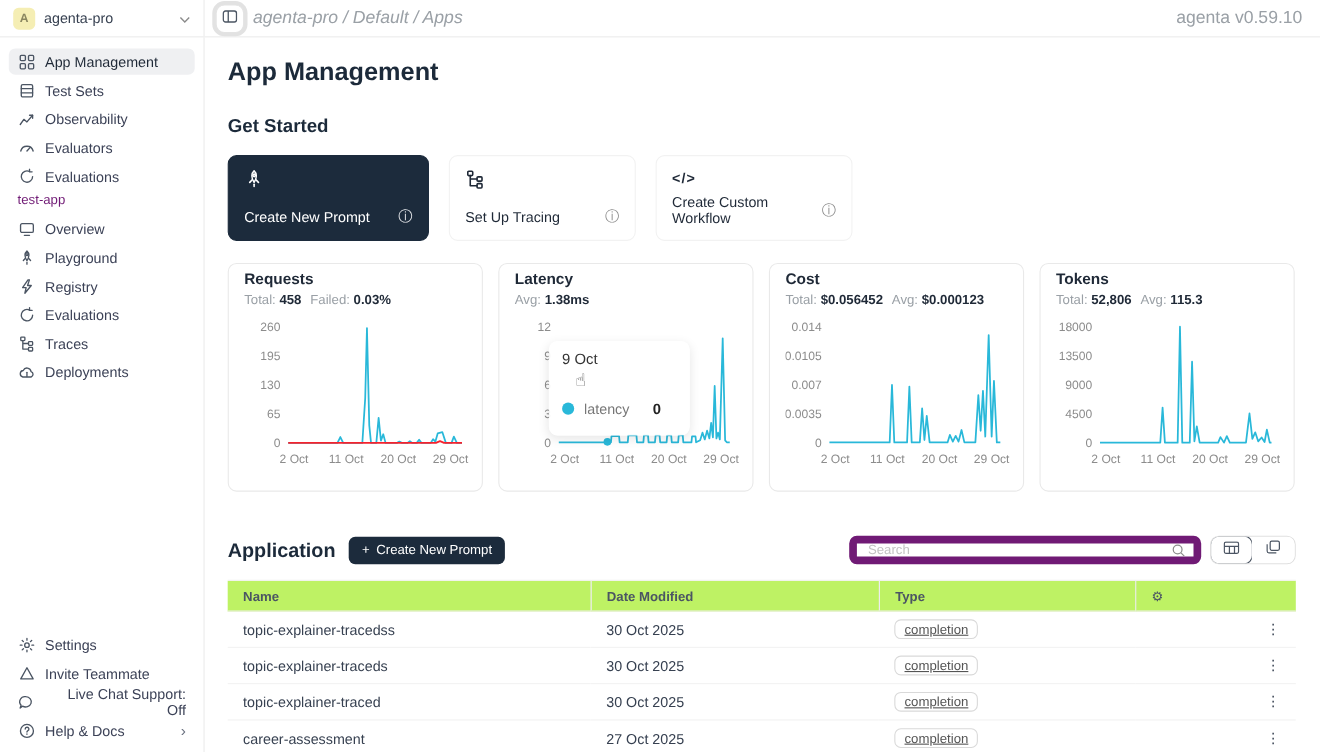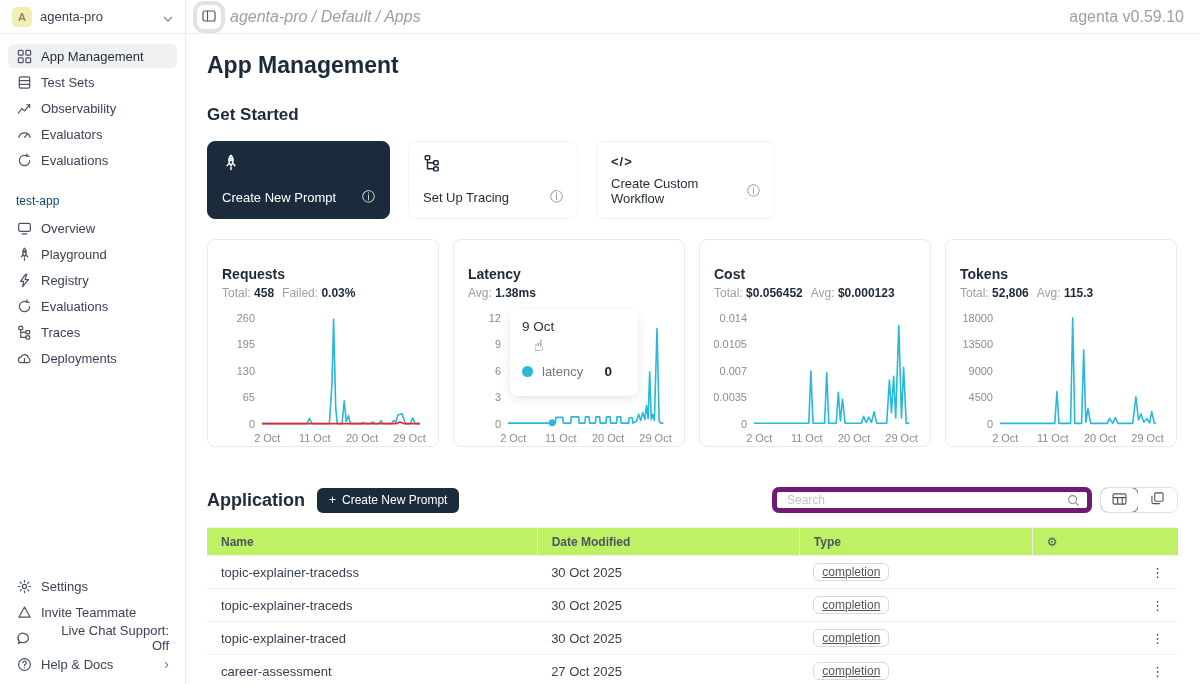--- a/index.html
+++ b/index.html
@@ -16,62 +16,62 @@
   .crumb { font-size:16px; color:#9aa0a6; margin-left:8px;font-style:italic; }
   .version { margin-left:auto; font-size:16px; color:#9aa0a6; padding-right:16px; }
 
   
   .shell { display:flex; height:650px; }
   .sidebar { width:186px; flex:0 0 186px; border-right:1px solid #ececec; padding:10px 8px 4px 8px; display:flex; flex-direction:column; }
   .snav { display:flex; align-items:center; gap:9px; height:24px; padding:0 8px; border-radius:6px; font-size:13px; color:#3c4257; cursor:pointer; margin-bottom:2px; }
   .snav.active { background:#eff0f2; font-weight:500; color:#1f2937; }
   .snav .sic { width:16px; display:flex; justify-content:center; color:#4b5563; }
   .snav svg { stroke:#4b5563; fill:none; stroke-width:1.3; stroke-linecap:round; stroke-linejoin:round; }
-  .sec-label { font-size:12px; color:#0c4a6e; margin:20px 8px 8px 8px; }
+  .sec-label { font-size:12px; color:#701a75; margin:0 8px 8px 8px; }
   .side-foot { margin-top:auto; padding-bottom:2px;text-align:right; }
   .snav .spacer { flex:1; }
   .snav .rchev { color:#6b7280; font-size:14px; }
 
   
   .main { flex:1; padding:18px 22px 0 21px; overflow:hidden; }
   h1.page-title { font-size:23px; font-weight:600; color:#1c2a3a; }
   h2.section { font-size:17px; font-weight:600; color:#1c2a3a; margin-top:26px; }
 
   .gs-row { display:flex; gap:18px; margin-top:16px; }
   .gs-card { height:78px; border-radius:8px; border:1px solid #f2f2f2; padding:12px 14px; display:flex; flex-direction:column; justify-content:space-between; cursor:pointer; background:#fff; }
   .gs-card.dark { background:#1c2b3c; border-color:#1c2b3c; color:#fff; }
   .gs-card.dark svg { stroke:#fff; }
   .gs-card svg { stroke:#1f2937; fill:none; stroke-width:1.3; stroke-linecap:round; stroke-linejoin:round; }
   .gs-label-row { display:flex; align-items:center; justify-content:space-between; font-size:13px; font-weight:500; }
   .info-i { font-size:13px; color:#8c8c8c; font-weight:400; }
   .gs-card.dark .info-i { color:#e8eaed; }
   .code-glyph { font-size:13px; font-weight:600; letter-spacing:1px; }
 
   .stats-row { display:flex; gap:14px; margin-top:20px; }
-  .stat-card { width:232px; height:208px; border:1px solid #e9e9e9; border-radius:8px; padding:26px 14px 6px 14px; position:relative; background:#fff; }
+  .stat-card { width:232px; height:208px; border:1px solid #e9e9e9; border-radius:8px; padding:5px 14px 6px 14px; position:relative; background:#fff; }
   .stat-title { font-size:14px; font-weight:700; color:#1f2937; }
   .stat-sub { font-size:12px; margin-top:4px; }
   .stat-sub .sl { color:#9aa0a6; }
   .stat-sub .sv { color:#1f2937; font-weight:700; margin-right:8px; }
   .chart { margin-top:10px; }
   .chart svg text.tick { font-size:11px; fill:#8c8c8c; font-family:"Liberation Sans","DejaVu Sans",sans-serif; }
 
-  .chart-tip { position:absolute; left:56px; top:70px; width:128px; height:86px; padding:9px 12px; background:rgba(255,255,255,0.9); border-radius:8px; box-shadow:0 3px 10px rgba(0,0,0,0.10); z-index:3; }
+  .chart-tip { position:absolute; left:45px; top:70px; width:128px; height:86px; padding:9px 12px; background:rgba(255,255,255,0.9); border-radius:8px; box-shadow:0 3px 10px rgba(0,0,0,0.10); z-index:3; }
   .tip-title { font-size:13.5px; color:#333; font-weight:500; }
   .tip-cursor { position:absolute; left:24px; top:26px; font-size:16px; color:#555; font-family:"DejaVu Sans",sans-serif; }
   .tip-row { display:flex; align-items:center; margin-top:30px; }
   .tip-dot { width:11px; height:11px; border-radius:50%; background:#29b8d9; }
   .tip-label { font-size:13px; color:#777; margin-left:9px; }
   .tip-val { font-size:13.5px; color:#222; font-weight:600; margin-left:auto; margin-right:14px; }
 
   
   .app-head { display:flex; align-items:center; margin-top:40px; }
   .app-title { font-size:18px; font-weight:600; color:#1c2a3a; }
   .btn-dark { margin-left:12px; background:#1c2b3c; color:#fff; border:none; border-radius:6px; height:25px; padding:0 12px; font-size:12px; display:flex; align-items:center; gap:6px; cursor:pointer; font-family:inherit; }
-  .search-wrap { margin-left:auto; width:320px; height:26px; border:5px solid #701a75; border-radius:7px; display:flex; align-items:center; background:#fff; }
+  .search-wrap { margin-left:auto; width:320px; height:26px; border:7px solid #701a75; border-radius:7px; display:flex; align-items:center; background:#fff; }
   .search-wrap input { flex:1; border:none; outline:none; font-size:12px; padding:0 10px; color:#333; background:transparent; font-family:inherit; }
   .search-wrap input::placeholder { color:#c3c3c3; }
   .search-ic { width:28px; display:flex; justify-content:center; align-items:center; cursor:pointer; }
   .view-toggle { margin-left:8px; display:flex; border:1px solid #e0e0e0; border-radius:8px; height:26px; overflow:hidden; }
   .vt-btn { width:39px; display:flex; align-items:center; justify-content:center; cursor:pointer; background:#fff; }
   .vt-btn.sel { border:1.5px solid #4b5563; border-radius:8px; margin:-1px; }
   .vt-btn svg { stroke:#4b5563; fill:none; stroke-width:1.2; }
 
   table.apps { width:100%; border-collapse:collapse; margin-top:14px; }
   table.apps th { background:#bef264; font-size:12px; font-weight:600; color:#4b5563; text-align:left; height:28px; padding:0 14px; border-top:1px solid #f0f0f0; border-bottom:1px solid #f0f0f0; }

